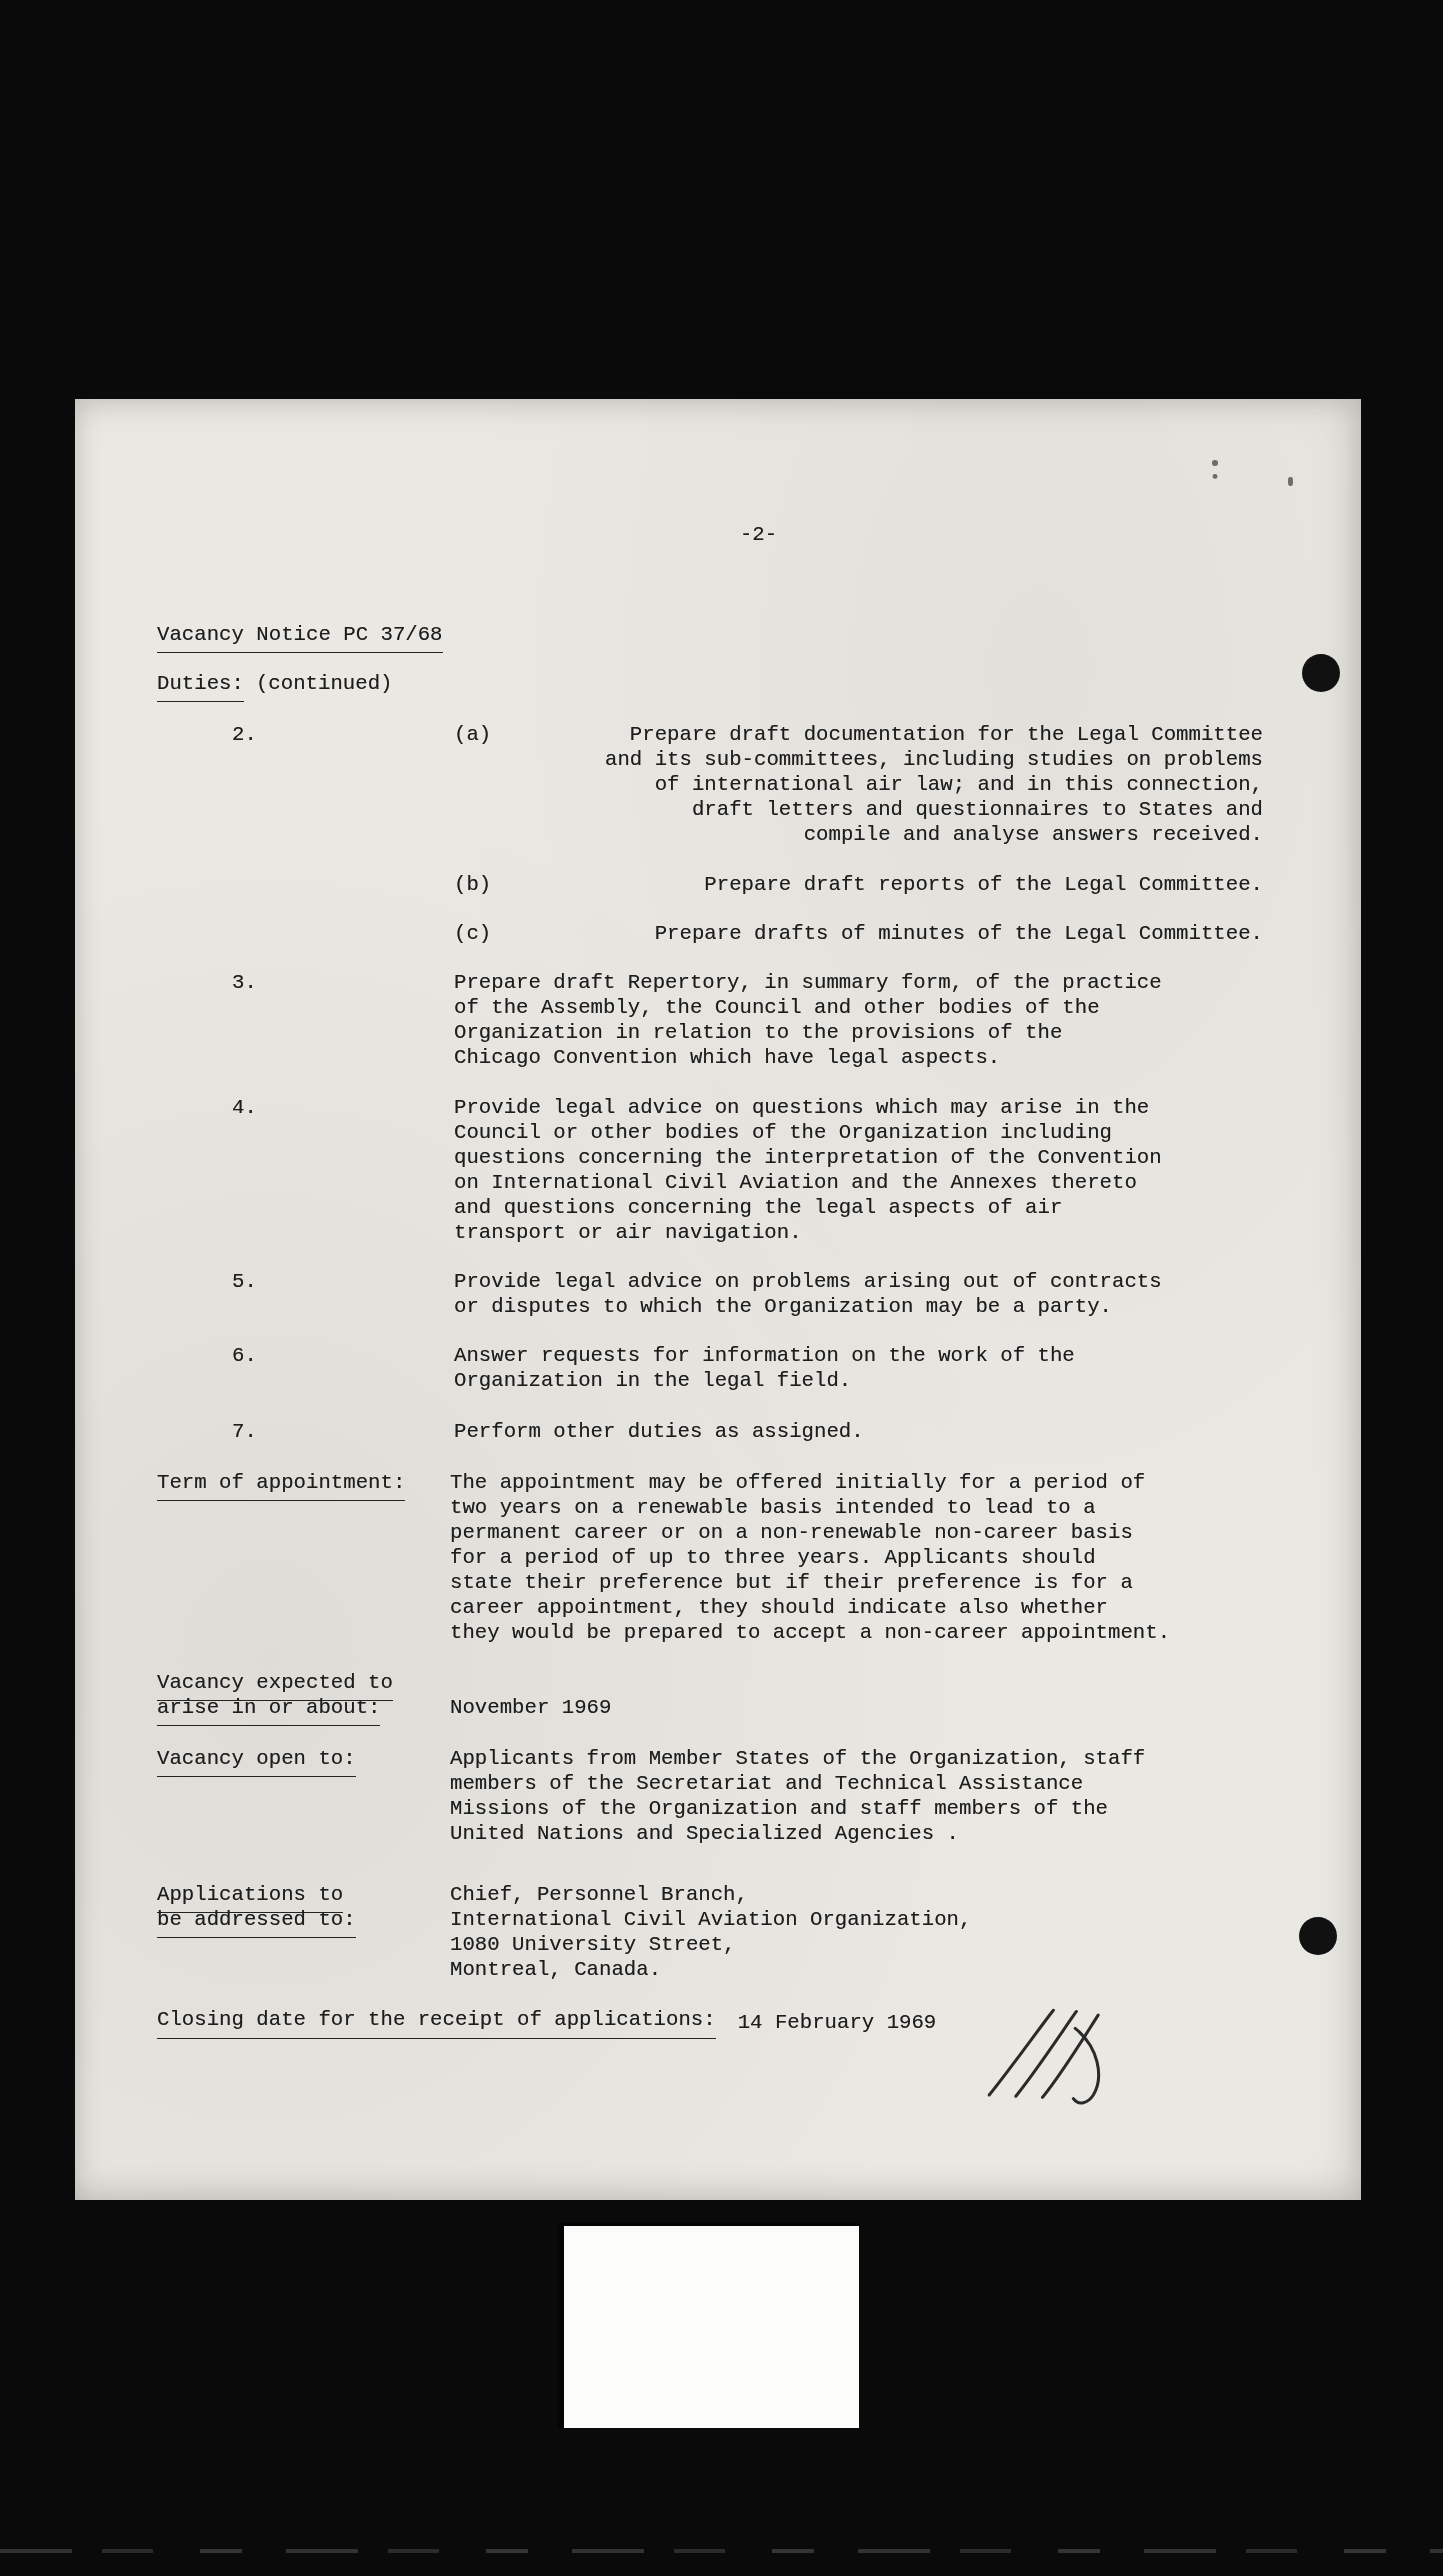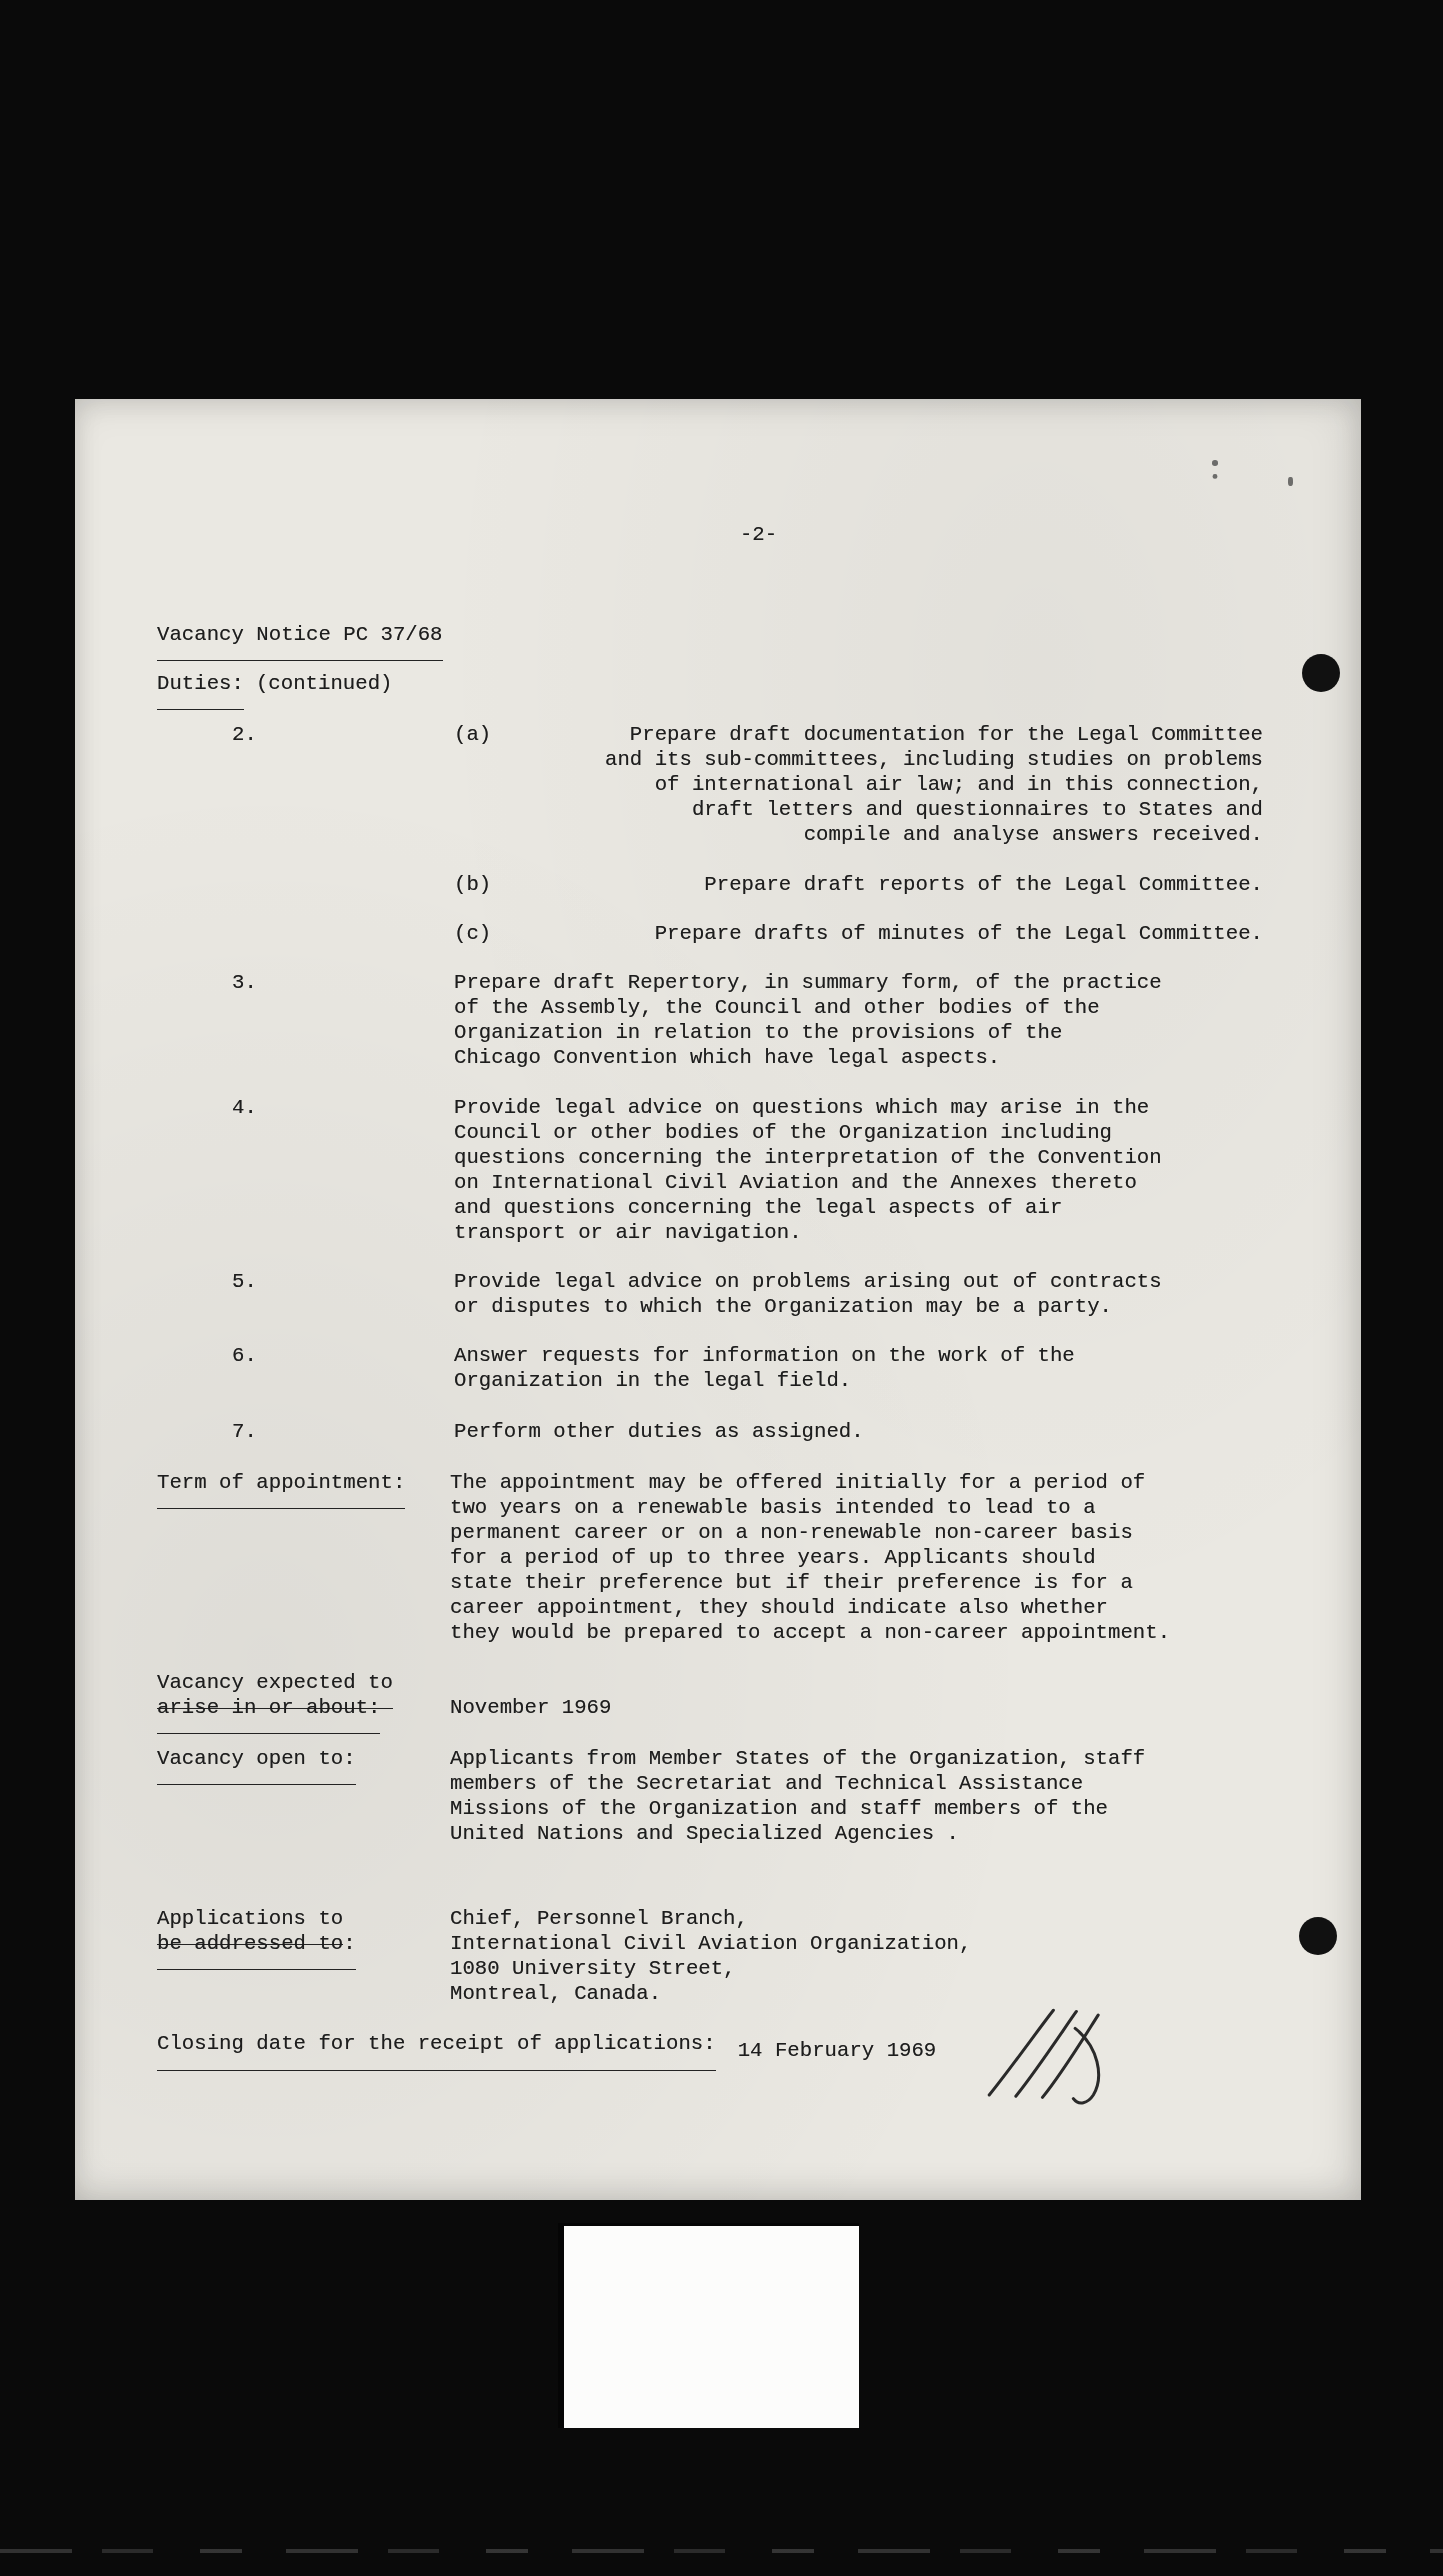--- a/index.html
+++ b/index.html
@@ -14,21 +14,21 @@
       radial-gradient(ellipse at 75% 15%, rgba(0,0,0,.035), transparent 45%),
       radial-gradient(ellipse at 15% 70%, rgba(0,0,0,.05), transparent 50%),
       #eae8e2;
     box-shadow: inset -11px 0 43px rgba(0,0,0,.10), inset 0 -8.5px 30px rgba(0,0,0,.08), inset 0 6px 24px rgba(0,0,0,.06);
     color:#1d1d1d;font-size:20.7px;line-height:25px;
     padding:123px 98px 0 82px;
     box-sizing:border-box;
   }
   .page .txt{text-shadow:0 0 0.6px rgba(25,25,25,.5);}
   .pre{white-space:pre-line;}
-  .u{border-bottom:1.8px solid #232323;padding-bottom:14px;}
+  .u{border-bottom:1.8px solid #232323;padding-bottom:6px;}
   .pagenum{text-align:center;margin-left:97px;}
   .row-title{margin-top:75px;}
   .row-duties-head{margin-top:24px;}
   .duty{display:flex;align-items:flex-start;}
   .dnum{margin-left:75px;width:222px;flex:none;}
   .dbody{flex:1;min-width:0;}
   .sub{display:flex;align-items:flex-start;}
   .dletter{width:62px;flex:none;}
   .dtext{flex:1;min-width:0;text-align:right;}
   .lrow{display:grid;grid-template-columns:293px 1fr;align-items:start;}
@@ -148,21 +148,21 @@
   </div>
 
   <div class="lrow" style="margin-top:25.5px">
     <div><span class="u txt">Vacancy open to:</span></div>
     <div class="pre txt">Applicants from Member States of the Organization, staff
 members of the Secretariat and Technical Assistance
 Missions of the Organization and staff members of the
 United Nations and Specialized Agencies .</div>
   </div>
 
-  <div class="lrow" style="margin-top:60px">
+  <div class="lrow" style="margin-top:36px">
     <div><span class="u pre txt">Applications to
 be addressed to:</span></div>
     <div class="pre txt">Chief, Personnel Branch,
 International Civil Aviation Organization,
 1080 University Street,
 Montreal, Canada.</div>
   </div>
 
   <div class="closing-row" style="margin-top:25px">
     <span class="u txt">Closing date for the receipt of applications:</span>

